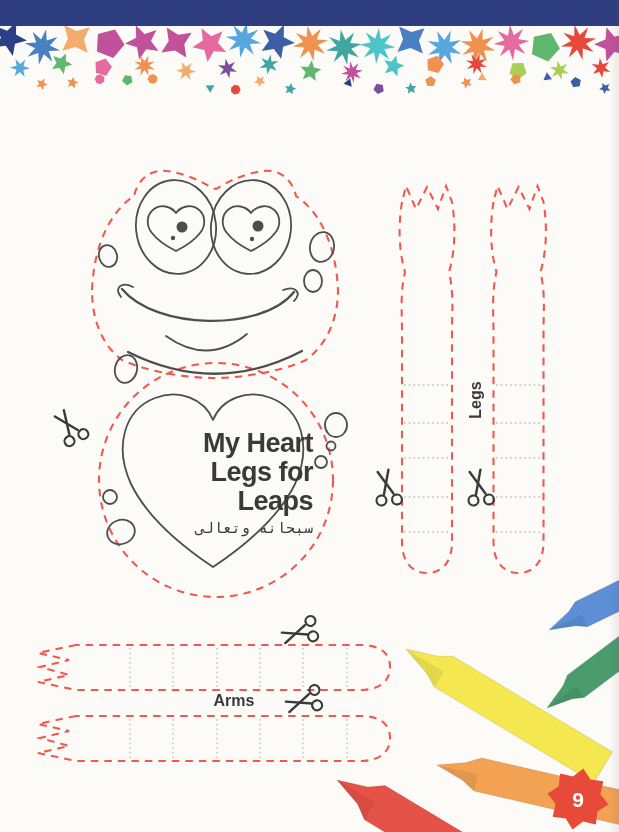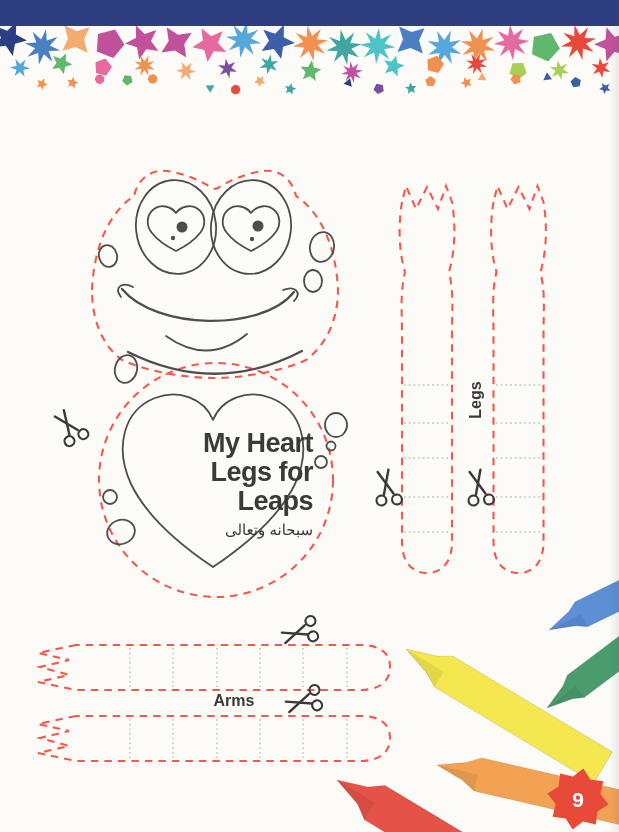--- a/index.html
+++ b/index.html
@@ -31,21 +31,21 @@
   .crayon-body{stroke:rgba(0,0,0,0.10);stroke-width:1;}
   .crayon-shade{fill:rgba(0,0,0,0.07);}
 
   
   .heart-text{
     position:absolute;left:213px;top:429px;transform:translateX(-50%);
     width:200px;text-align:right;color:var(--c-text,#3a3a3a);
     font-weight:bold;font-size:27px;line-height:29px;letter-spacing:-0.5px;
   }
   .arabic{
-    font-family:Liberation Sans, sans-serif;font-weight:normal;
+    font-family:Liberation Mono, monospace;font-weight:normal;
     font-size:15px;line-height:18px;margin-top:5px;letter-spacing:0;
   }
   .side-label{
     position:absolute;color:var(--c-text,#3a3a3a);font-weight:bold;font-size:16px;
     transform:translate(-50%,-50%);white-space:nowrap;
   }
   .legs-label{left:476px;top:400px;transform:translate(-50%,-50%) rotate(-90deg);}
   .arms-label{left:234px;top:701px;}
   .page-num{
     position:absolute;left:578px;top:800px;transform:translate(-50%,-50%);

